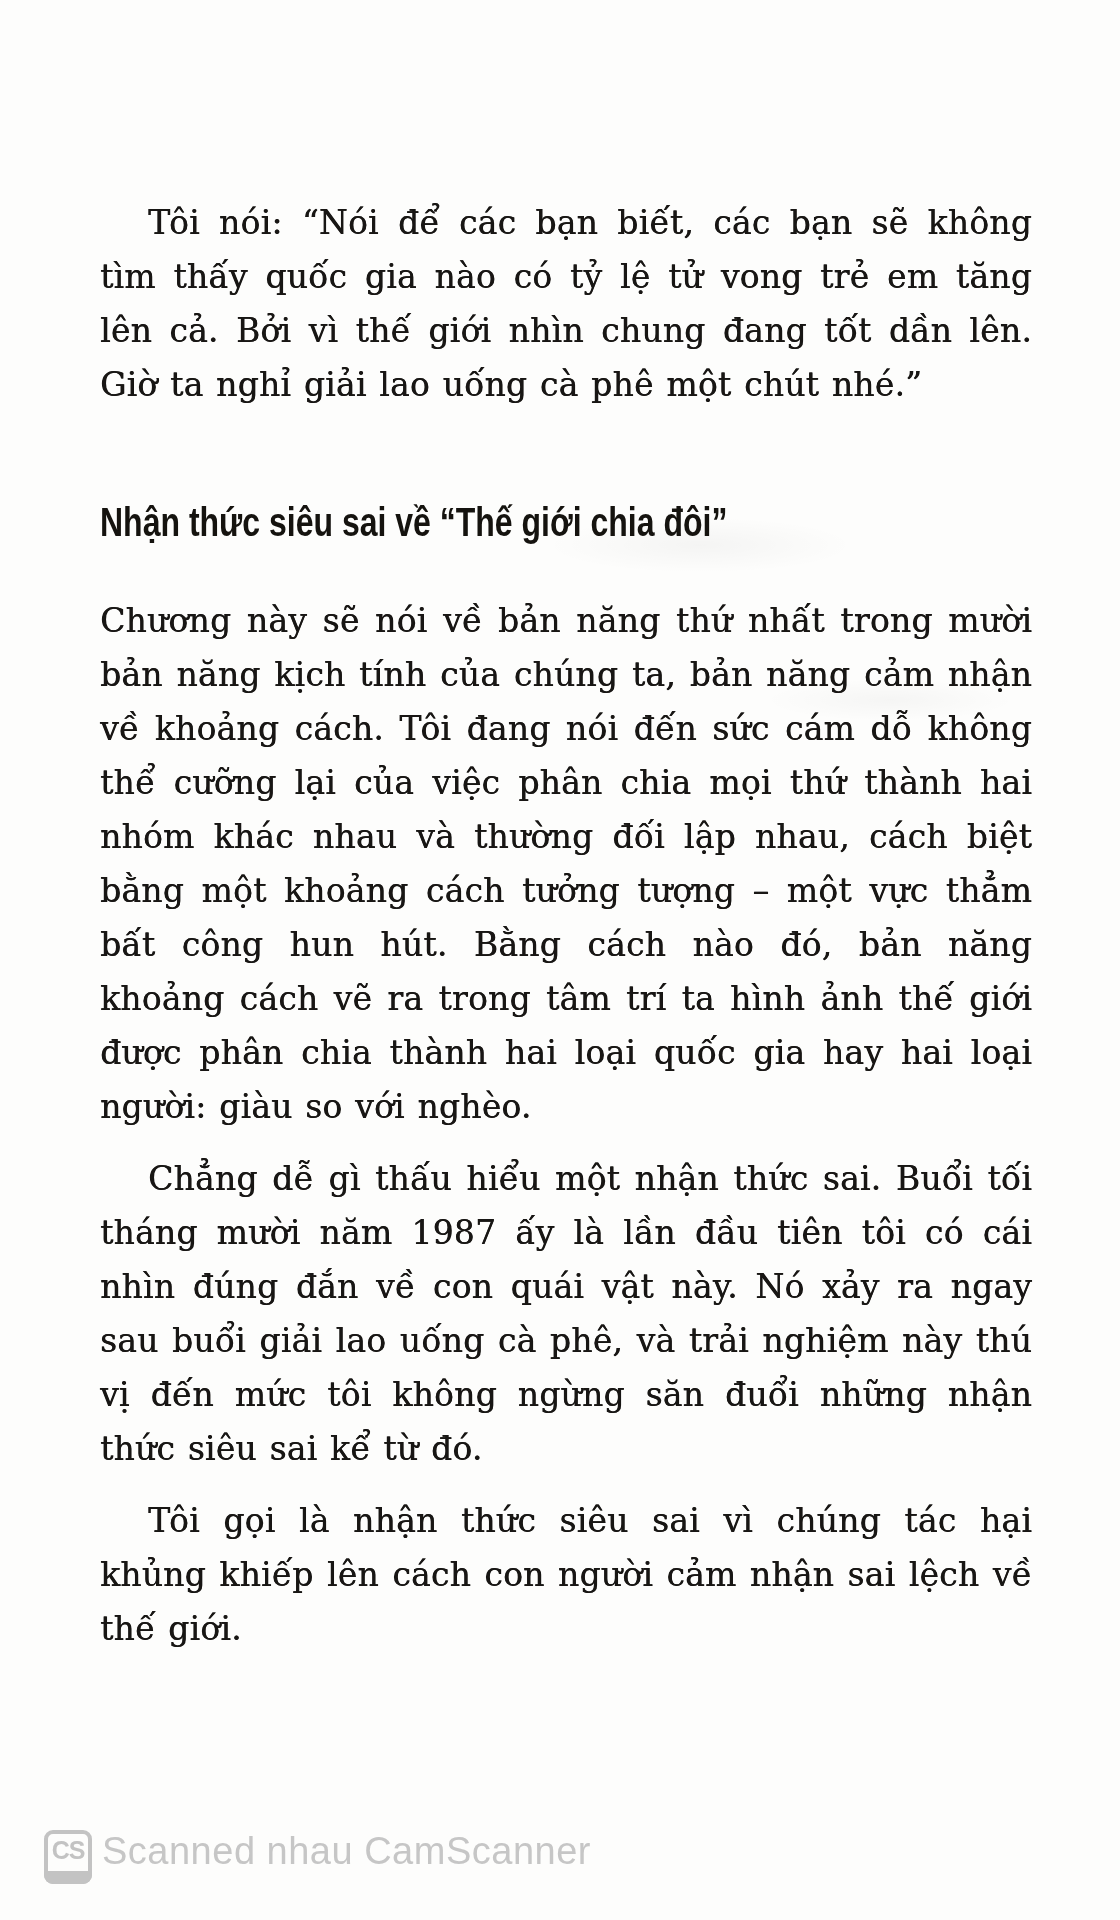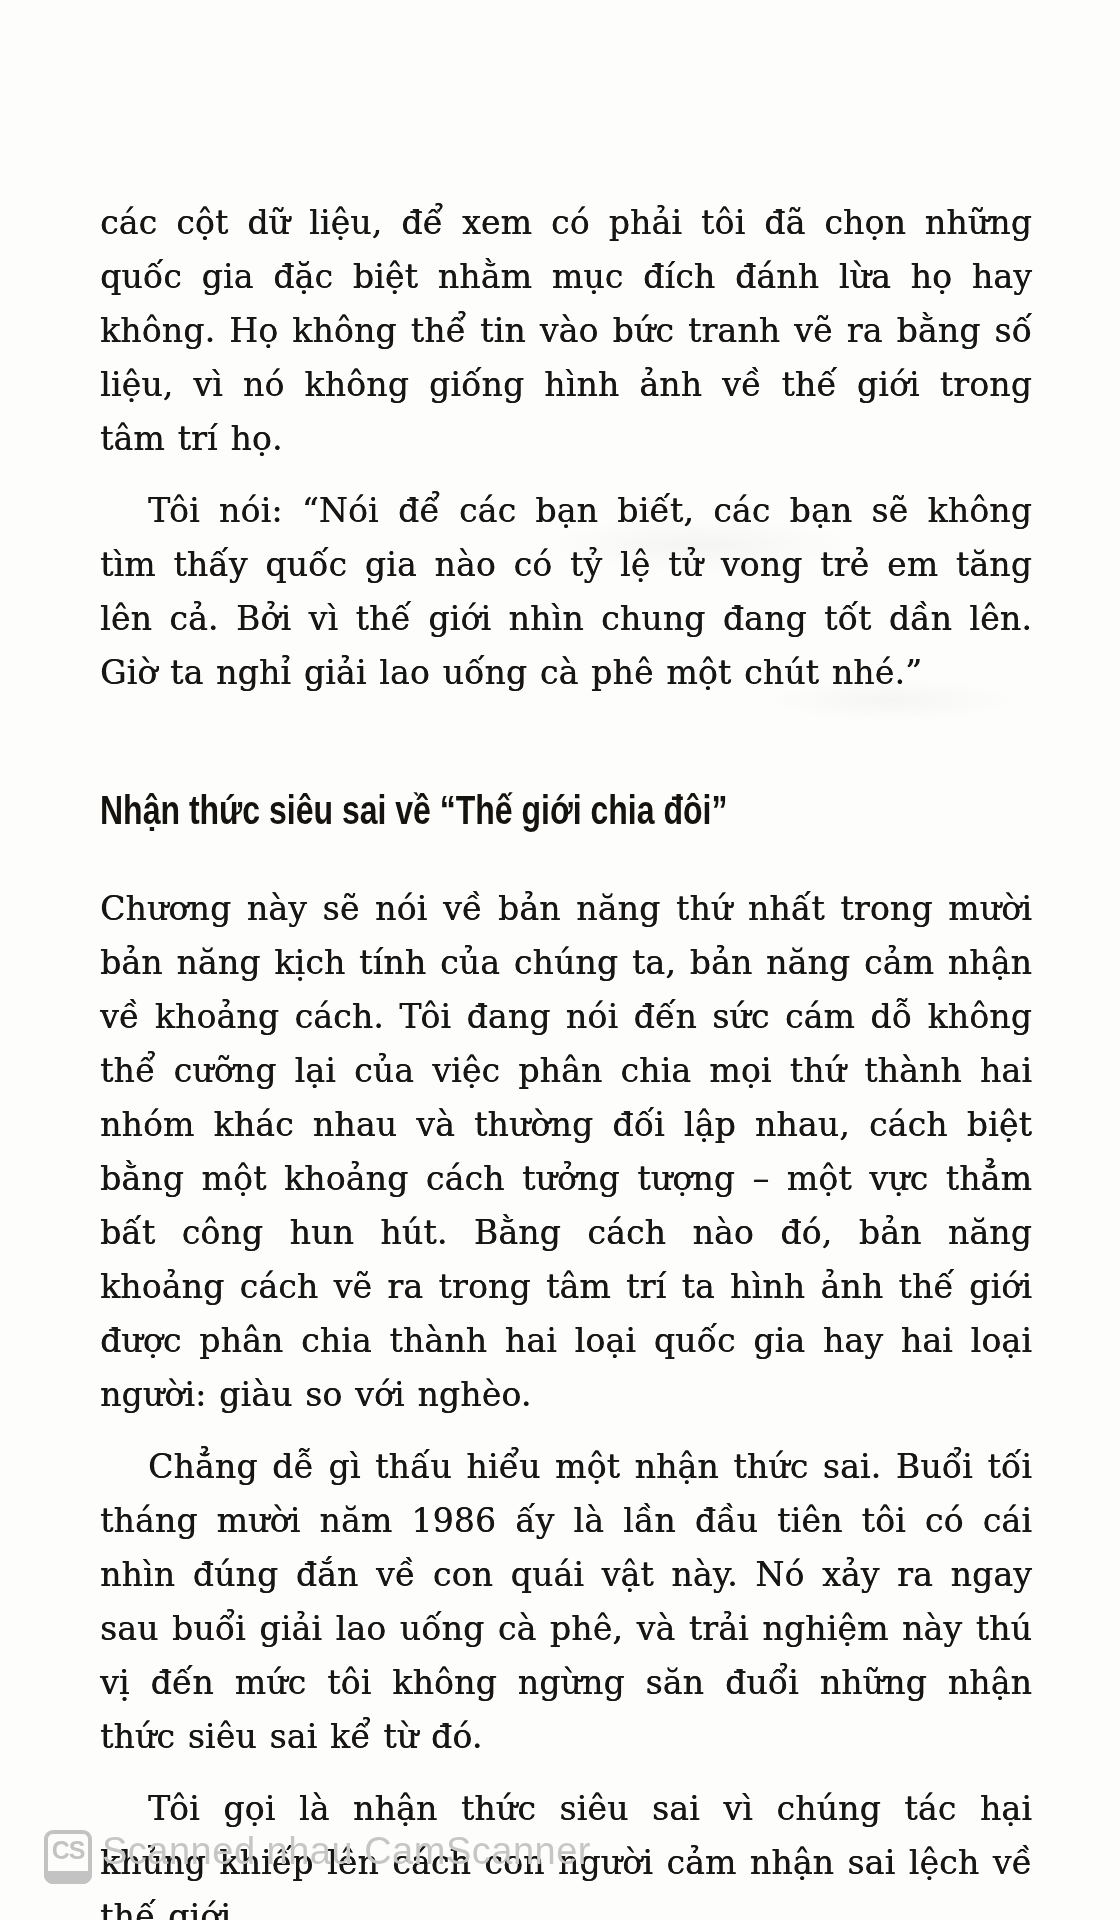--- a/index.html
+++ b/index.html
@@ -109,25 +109,24 @@
     white-space: nowrap;
   }
 </style>
 </head>
 <body>
 
 <div class="page">
 
 
   <main class="content">
-    <p class="para">các cột dữ liệu, để xem có phải tôi đã chọn những quốc gia đặc biệt nhằm mục đích đánh lừa họ hay không. Họ không thể tin vào bức tranh vẽ ra bằng số liệu, vì nó không giống hình ảnh về thế giới trong tâm trí họ.</p>
     <p class="para indent">Tôi nói: “Nói để các bạn biết, các bạn sẽ không tìm thấy quốc gia nào có tỷ lệ tử vong trẻ em tăng lên cả. Bởi vì thế giới nhìn chung đang tốt dần lên. Giờ ta nghỉ giải lao uống cà phê một chút nhé.”</p>
     <h2 class="section-heading">Nhận thức siêu sai về “Thế giới chia đôi”</h2>
     <p class="para">Chương này sẽ nói về bản năng thứ nhất trong mười bản năng kịch tính của chúng ta, bản năng cảm nhận về khoảng cách. Tôi đang nói đến sức cám dỗ không thể cưỡng lại của việc phân chia mọi thứ thành hai nhóm khác nhau và thường đối lập nhau, cách biệt bằng một khoảng cách tưởng tượng – một vực thẳm bất công hun hút. Bằng cách nào đó, bản năng khoảng cách vẽ ra trong tâm trí ta hình ảnh thế giới được phân chia thành hai loại quốc gia hay hai loại người: giàu so với nghèo.</p>
-    <p class="para indent">Chẳng dễ gì thấu hiểu một nhận thức sai. Buổi tối tháng mười năm 1986 ấy là lần đầu tiên tôi có cái nhìn đúng đắn về con quái vật này. Nó xảy ra ngay sau buổi giải lao uống cà phê, và trải nghiệm này thú vị đến mức tôi không ngừng săn đuổi những nhận thức siêu sai kể từ đó.</p>
+    <p class="para indent">Chẳng dễ gì thấu hiểu một nhận thức sai. Buổi tối tháng mười năm 1987 ấy là lần đầu tiên tôi có cái nhìn đúng đắn về con quái vật này. Nó xảy ra ngay sau buổi giải lao uống cà phê, và trải nghiệm này thú vị đến mức tôi không ngừng săn đuổi những nhận thức siêu sai kể từ đó.</p>
     <p class="para indent">Tôi gọi là nhận thức siêu sai vì chúng tác hại khủng khiếp lên cách con người cảm nhận sai lệch về thế giới.</p>
   </main>
 
   <footer class="scan-footer">
     <div class="cs-badge">
       <span class="cs-letters">CS</span>
       <span class="cs-bar"></span>
     </div>
     <span class="scan-text">Scanned nhau CamScanner</span>
   </footer>

